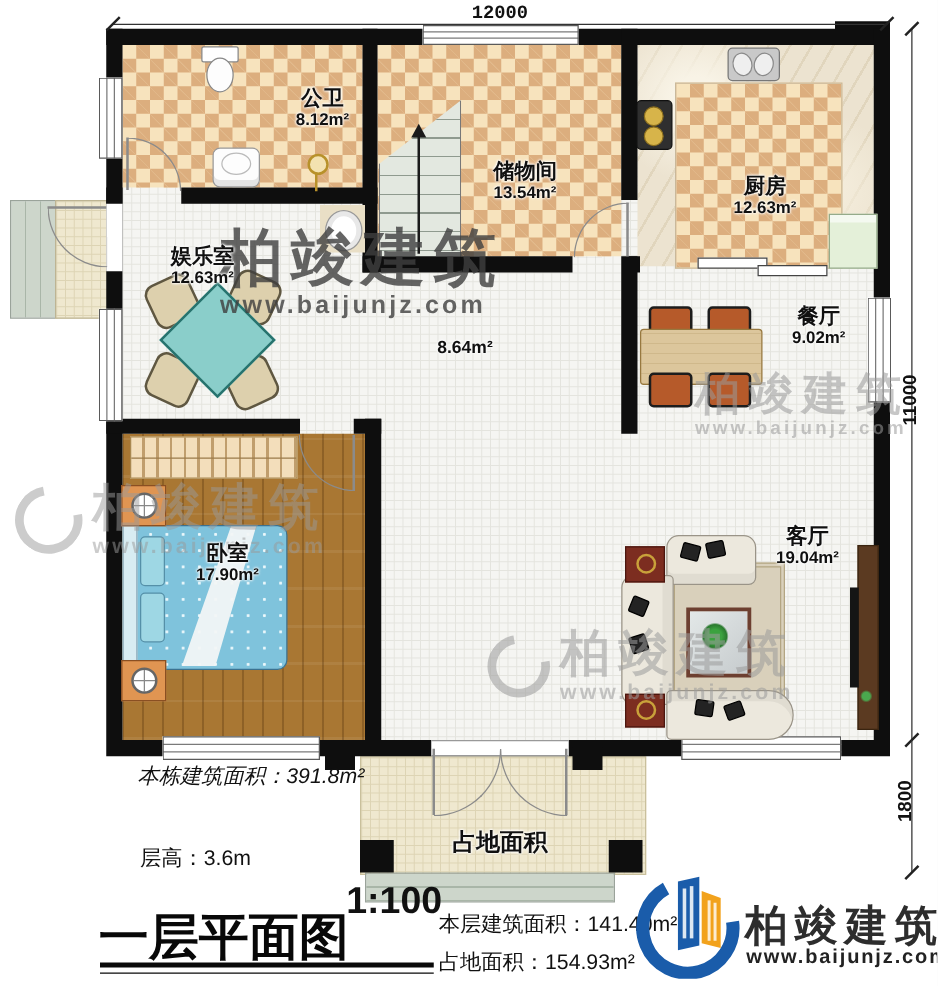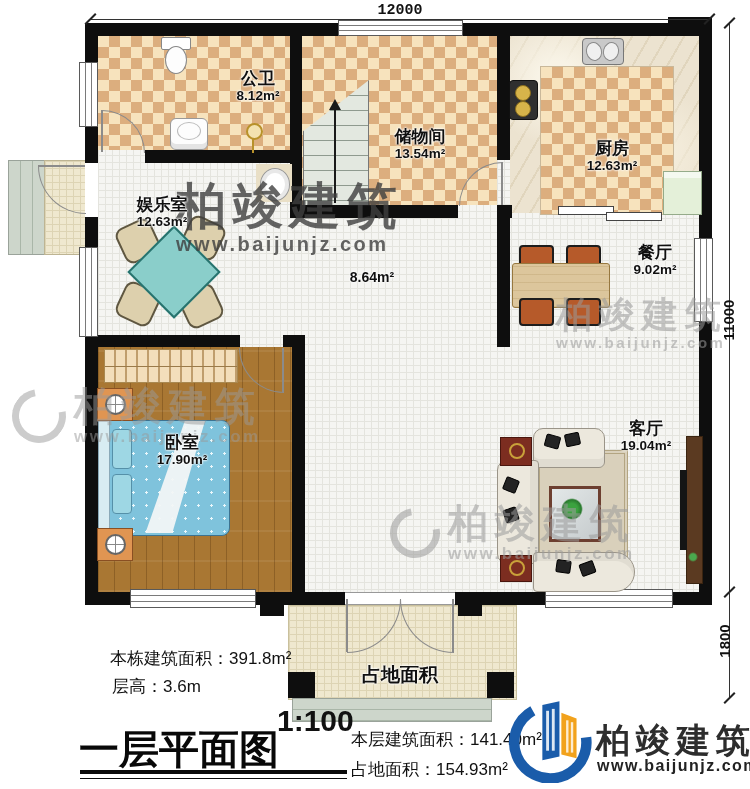--- a/index.html
+++ b/index.html
@@ -261,21 +261,21 @@
   <div class="abs tick" style="left:702px;top:18px;"></div>
   <div class="abs dimtext" style="left:90px;top:2px;width:620px;font-family:Liberation Mono, monospace;">12000</div>
   <div class="abs dimline" style="left:729px;top:23px;width:1px;height:569px;"></div>
   <div class="abs tick" style="left:722px;top:22px;"></div>
   <div class="abs tick" style="left:722px;top:591px;"></div>
   <div class="abs dimtext" style="left:690px;top:310px;width:80px;height:20px;transform:rotate(-90deg);">11000</div>
   <div class="abs dimline" style="left:729px;top:592px;width:1px;height:106px;"></div>
   <div class="abs tick" style="left:722px;top:697px;"></div>
   <div class="abs dimtext" style="left:686px;top:631px;width:80px;height:20px;transform:rotate(-90deg);">1800</div>
 
-  <div class="abs info-line" style="left:110px;top:647px;">本栋建筑面积：391.8m²</div>
+  <div class="abs info-line" style="left:110px;top:609px;font-style:italic;">本栋建筑面积：391.8m²</div>
   <div class="abs info-line" style="left:112px;top:675px;">层高：3.6m</div>
   <div class="abs plan-title" style="left:79px;top:722px;">一层平面图</div>
   <div class="abs scale" style="left:277px;top:704px;">1:100</div>
   <div class="abs" style="left:80px;top:770px;width:267px;height:4px;background:#0a0a0a;"></div>
   <div class="abs" style="left:80px;top:778px;width:267px;height:1px;background:#0a0a0a;"></div>
   <div class="abs info-line" style="left:351px;top:728px;">本层建筑面积：141.40m²</div>
   <div class="abs info-line" style="left:351px;top:758px;">占地面积：154.93m²</div>
 
   <div class="abs" style="left:506px;top:688px;width:86px;height:95px;">
     <svg width="86" height="95" viewBox="0 0 90 100">

